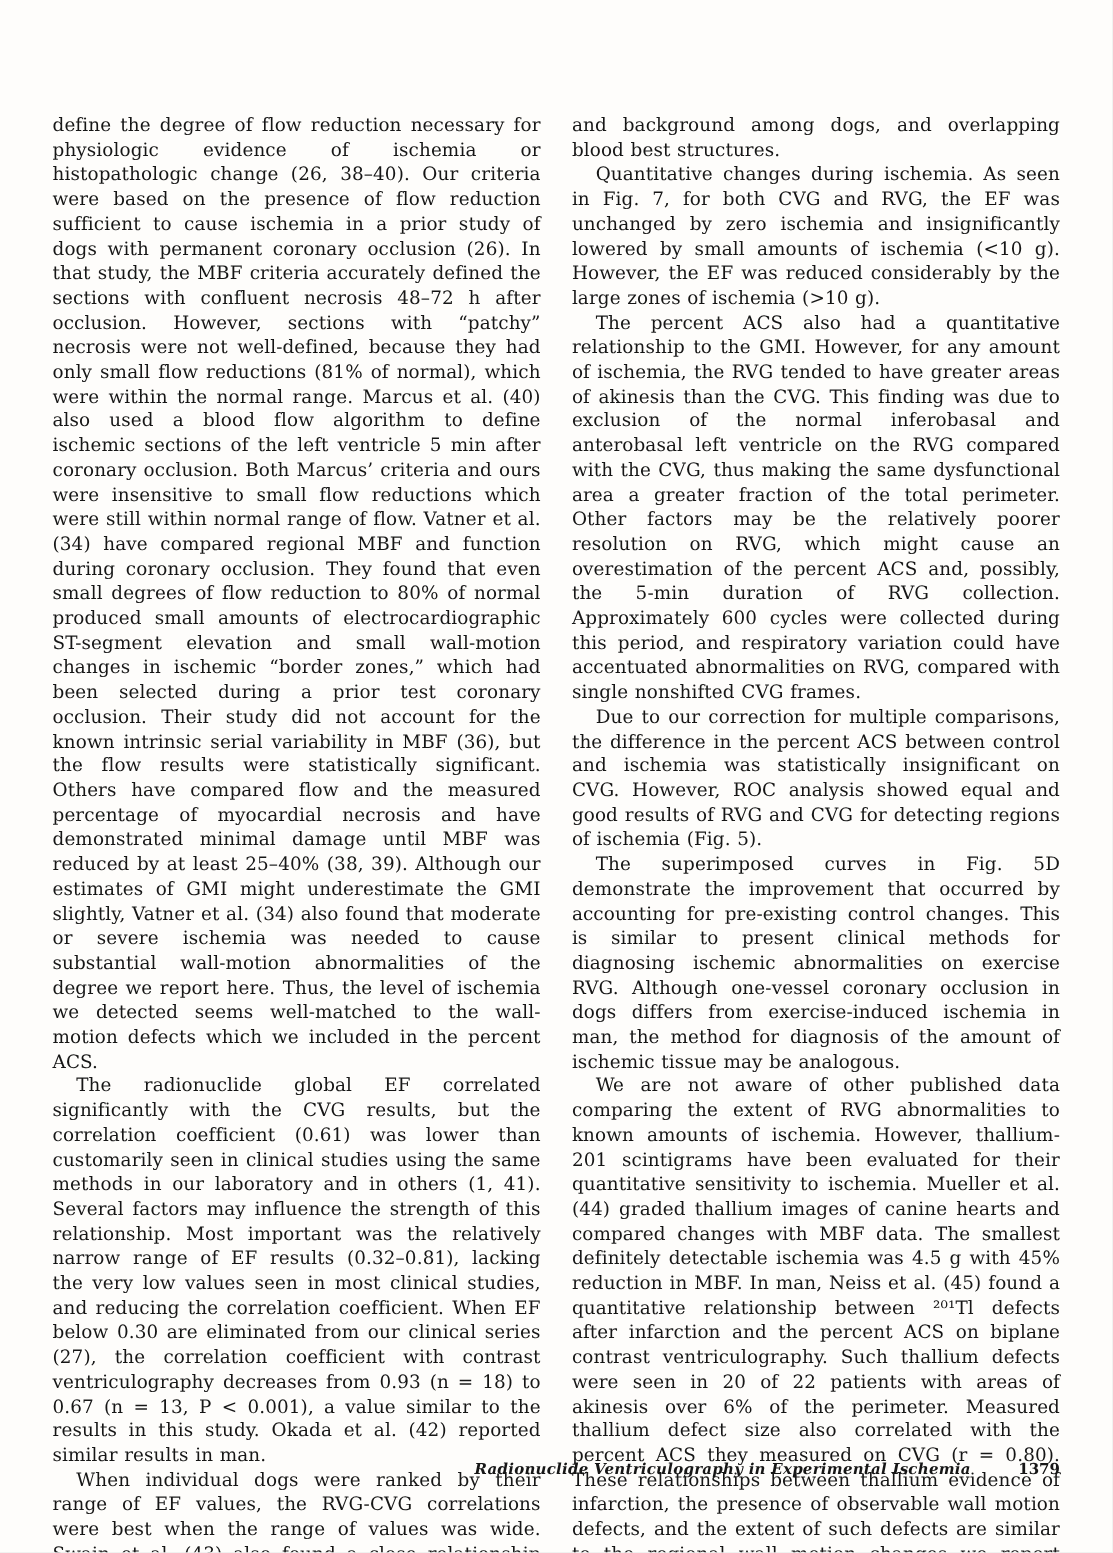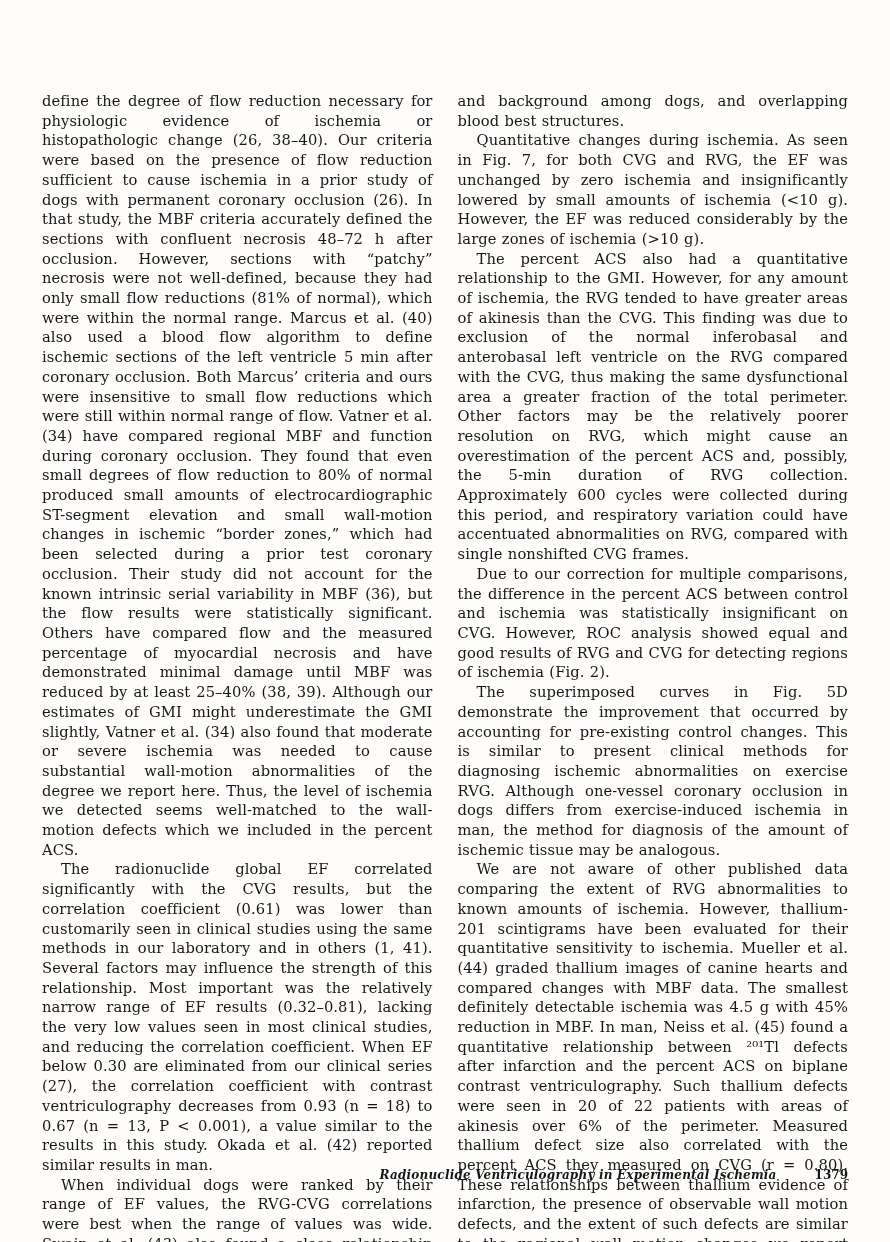--- a/index.html
+++ b/index.html
@@ -65,21 +65,21 @@
     <div class="col">
       <p class="noindent">define the degree of flow reduction necessary for physiologic evidence of ischemia or histopathologic change (26, 38–40). Our criteria were based on the presence of flow reduction sufficient to cause ischemia in a prior study of dogs with permanent coronary occlusion (26). In that study, the MBF criteria accurately defined the sections with confluent necrosis 48–72 h after occlusion. However, sections with “patchy” necrosis were not well-defined, because they had only small flow reductions (81% of normal), which were within the normal range. Marcus et al. (40) also used a blood flow algorithm to define ischemic sections of the left ventricle 5 min after coronary occlusion. Both Marcus’ criteria and ours were insensitive to small flow reductions which were still within normal range of flow. Vatner et al. (34) have compared regional MBF and function during coronary occlusion. They found that even small degrees of flow reduction to 80% of normal produced small amounts of electrocardiographic ST-segment elevation and small wall-motion changes in ischemic “border zones,” which had been selected during a prior test coronary occlusion. Their study did not account for the known intrinsic serial variability in MBF (36), but the flow results were statistically significant. Others have compared flow and the measured percentage of myocardial necrosis and have demonstrated minimal damage until MBF was reduced by at least 25–40% (38, 39). Although our estimates of GMI might underestimate the GMI slightly, Vatner et al. (34) also found that moderate or severe ischemia was needed to cause substantial wall-motion abnormalities of the degree we report here. Thus, the level of ischemia we detected seems well-matched to the wall-motion defects which we included in the percent ACS.</p>
       <p>The radionuclide global EF correlated significantly with the CVG results, but the correlation coefficient (0.61) was lower than customarily seen in clinical studies using the same methods in our laboratory and in others (1, 41). Several factors may influence the strength of this relationship. Most important was the relatively narrow range of EF results (0.32–0.81), lacking the very low values seen in most clinical studies, and reducing the correlation coefficient. When EF below 0.30 are eliminated from our clinical series (27), the correlation coefficient with contrast ventriculography decreases from 0.93 (n = 18) to 0.67 (n = 13, P &lt; 0.001), a value similar to the results in this study. Okada et al. (42) reported similar results in man.</p>
       <p>When individual dogs were ranked by their range of EF values, the RVG-CVG correlations were best when the range of values was wide. Swain et al. (43) also found a close relationship between the radionuclide and ultrasonic transducer-derived EF in dogs when a broad range of EF was produced. Other factors in the RVG-CVG correlation include variable ⁹⁹ᵐTc attenuation</p>
     </div>
 
     <div class="col">
       <p class="noindent">and background among dogs, and overlapping blood best structures.</p>
       <p><span class="lead-italic">Quantitative changes during ischemia.</span><span>As seen in Fig. 7, for both CVG and RVG, the EF was unchanged by zero ischemia and insignificantly lowered by small amounts of ischemia (&lt;10 g). However, the EF was reduced considerably by the large zones of ischemia (&gt;10 g).</span></p>
       <p>The percent ACS also had a quantitative relationship to the GMI. However, for any amount of ischemia, the RVG tended to have greater areas of akinesis than the CVG. This finding was due to exclusion of the normal inferobasal and anterobasal left ventricle on the RVG compared with the CVG, thus making the same dysfunctional area a greater fraction of the total perimeter. Other factors may be the relatively poorer resolution on RVG, which might cause an overestimation of the percent ACS and, possibly, the 5-min duration of RVG collection. Approximately 600 cycles were collected during this period, and respiratory variation could have accentuated abnormalities on RVG, compared with single nonshifted CVG frames.</p>
-      <p>Due to our correction for multiple comparisons, the difference in the percent ACS between control and ischemia was statistically insignificant on CVG. However, ROC analysis showed equal and good results of RVG and CVG for detecting regions of ischemia (Fig. 2).</p>
+      <p>Due to our correction for multiple comparisons, the difference in the percent ACS between control and ischemia was statistically insignificant on CVG. However, ROC analysis showed equal and good results of RVG and CVG for detecting regions of ischemia (Fig. 5).</p>
       <p>The superimposed curves in Fig. 5D demonstrate the improvement that occurred by accounting for pre-existing control changes. This is similar to present clinical methods for diagnosing ischemic abnormalities on exercise RVG. Although one-vessel coronary occlusion in dogs differs from exercise-induced ischemia in man, the method for diagnosis of the amount of ischemic tissue may be analogous.</p>
       <p>We are not aware of other published data comparing the extent of RVG abnormalities to known amounts of ischemia. However, thallium-201 scintigrams have been evaluated for their quantitative sensitivity to ischemia. Mueller et al. (44) graded thallium images of canine hearts and compared changes with MBF data. The smallest definitely detectable ischemia was 4.5 g with 45% reduction in MBF. In man, Neiss et al. (45) found a quantitative relationship between ²⁰¹Tl defects after infarction and the percent ACS on biplane contrast ventriculography. Such thallium defects were seen in 20 of 22 patients with areas of akinesis over 6% of the perimeter. Measured thallium defect size also correlated with the percent ACS they measured on CVG (r = 0.80). These relationships between thallium evidence of infarction, the presence of observable wall motion defects, and the extent of such defects are similar to the regional wall motion changes we report here.</p>
 
     </div>
 
   </div>
 
   <div class="footer">
     <span class="running-title">Radionuclide Ventriculography in Experimental Ischemia</span>
     <span class="page-number">1379</span>

